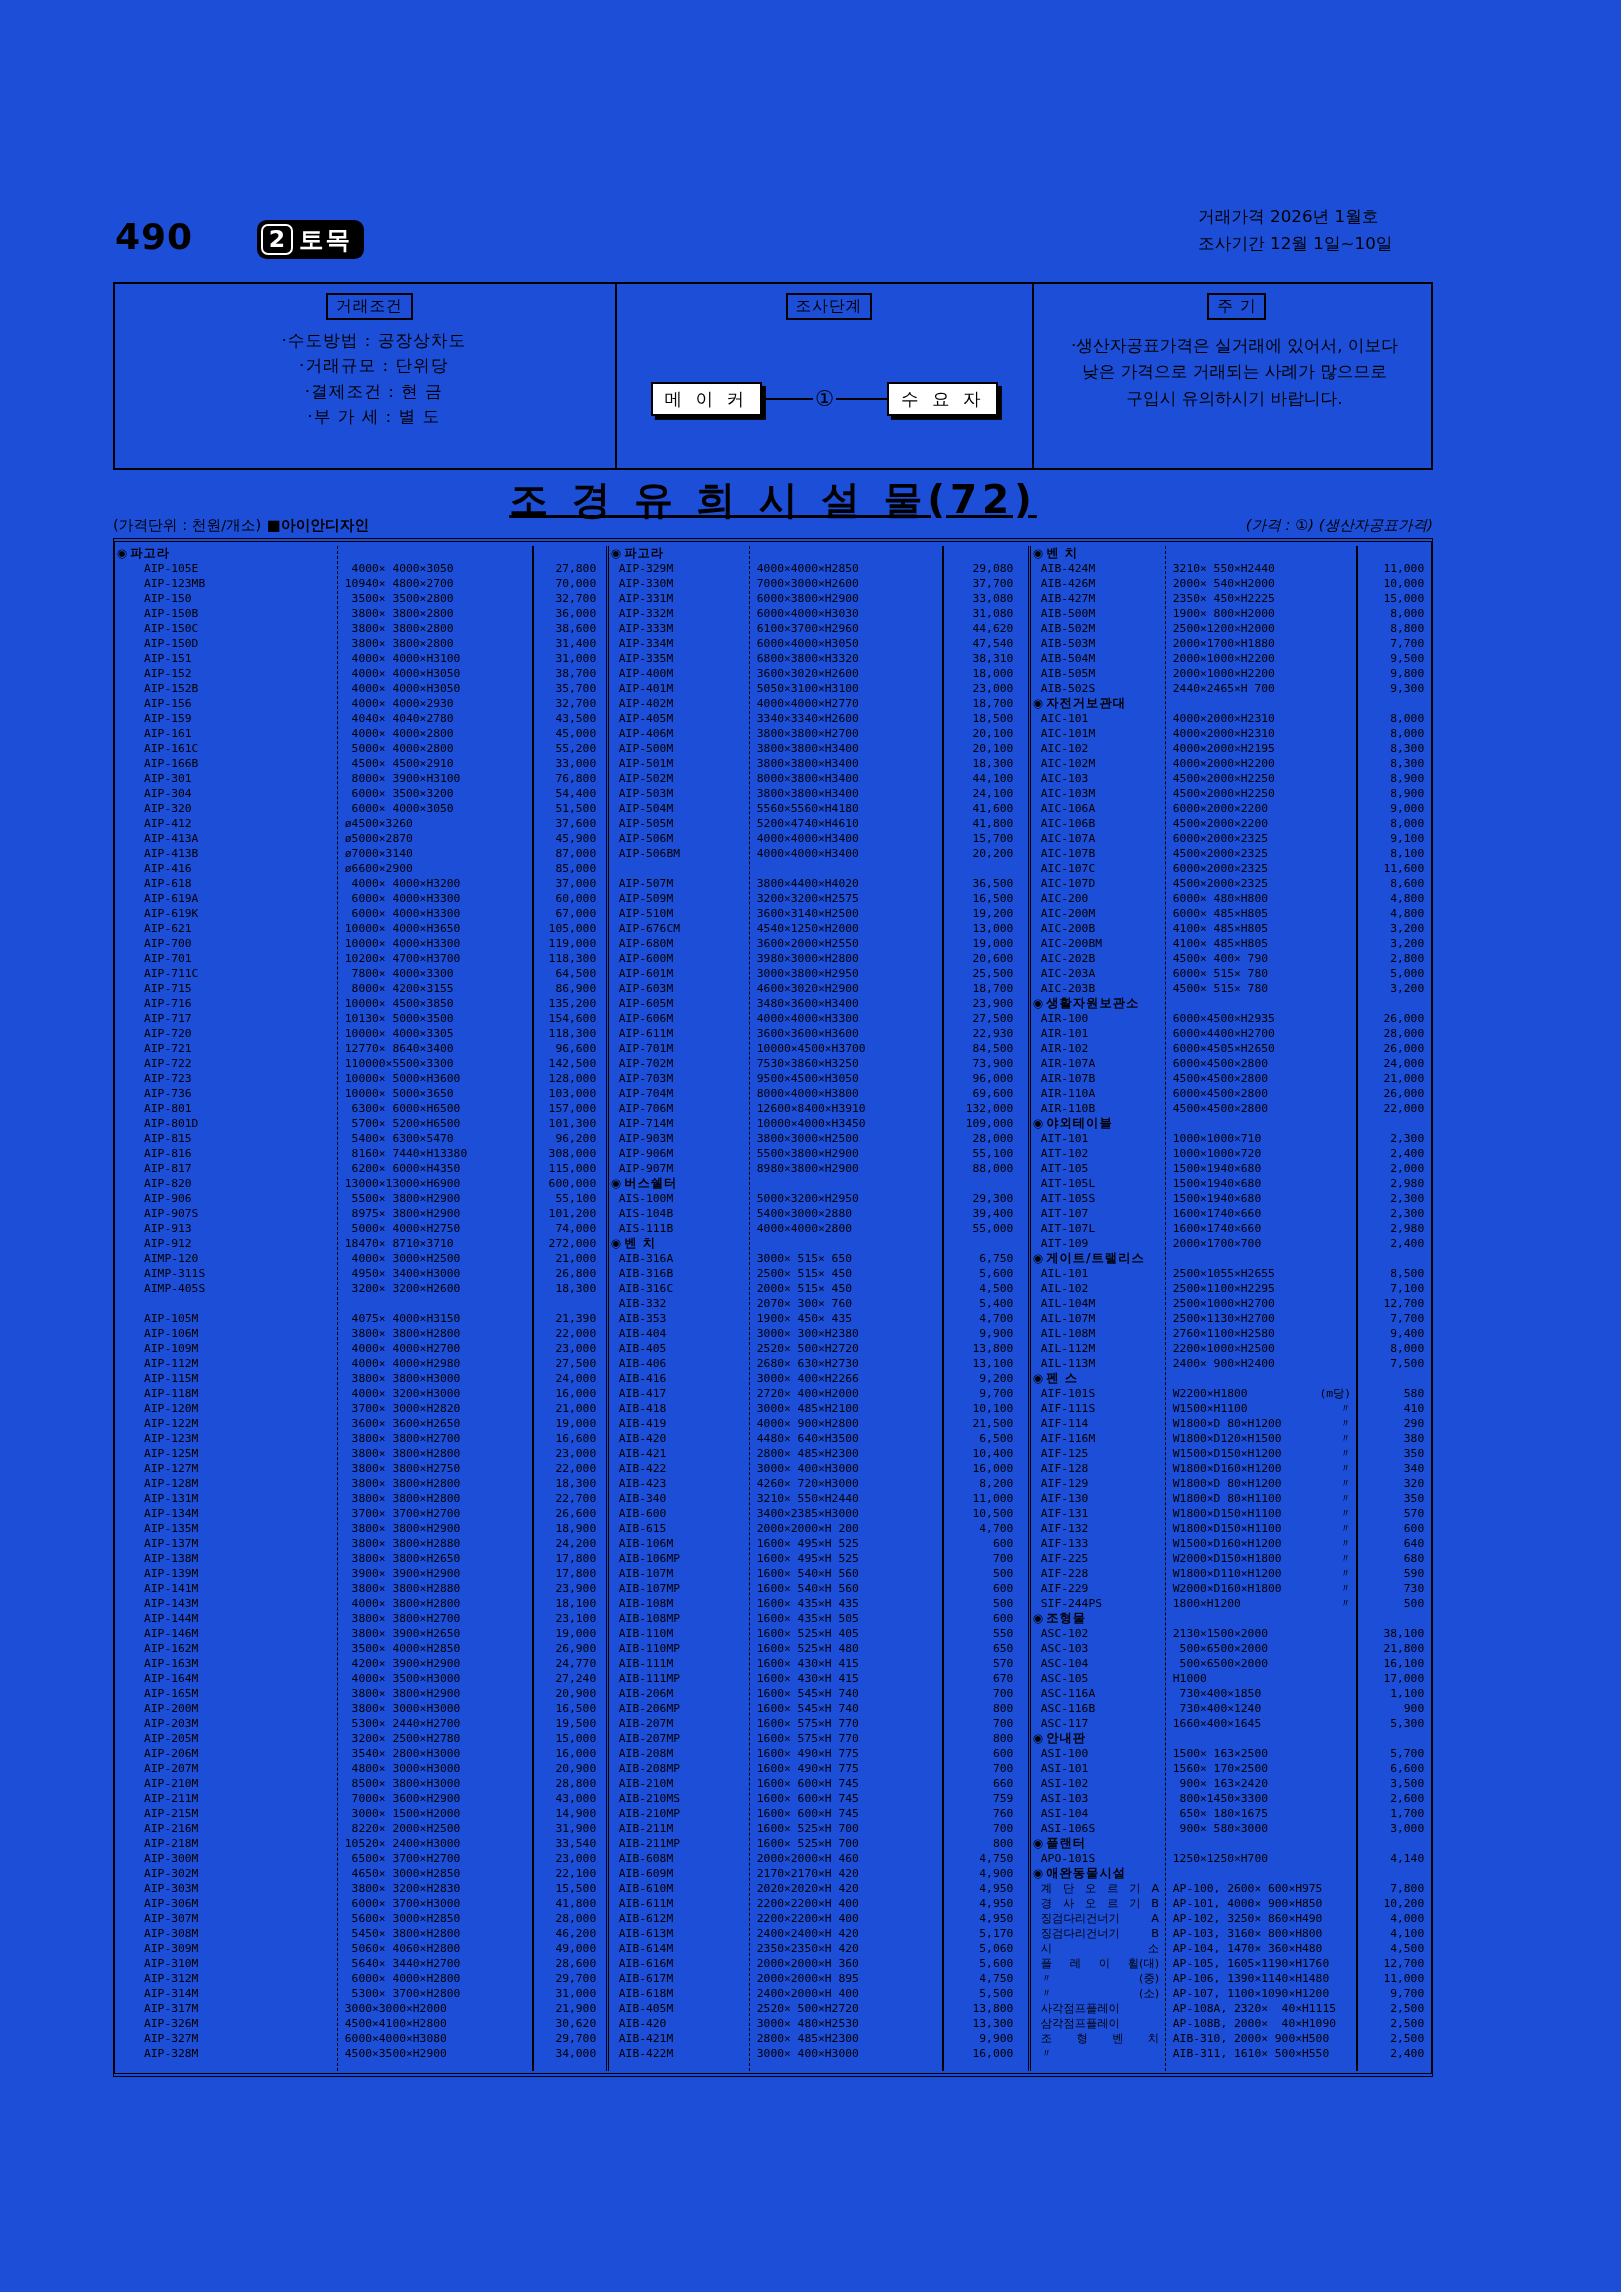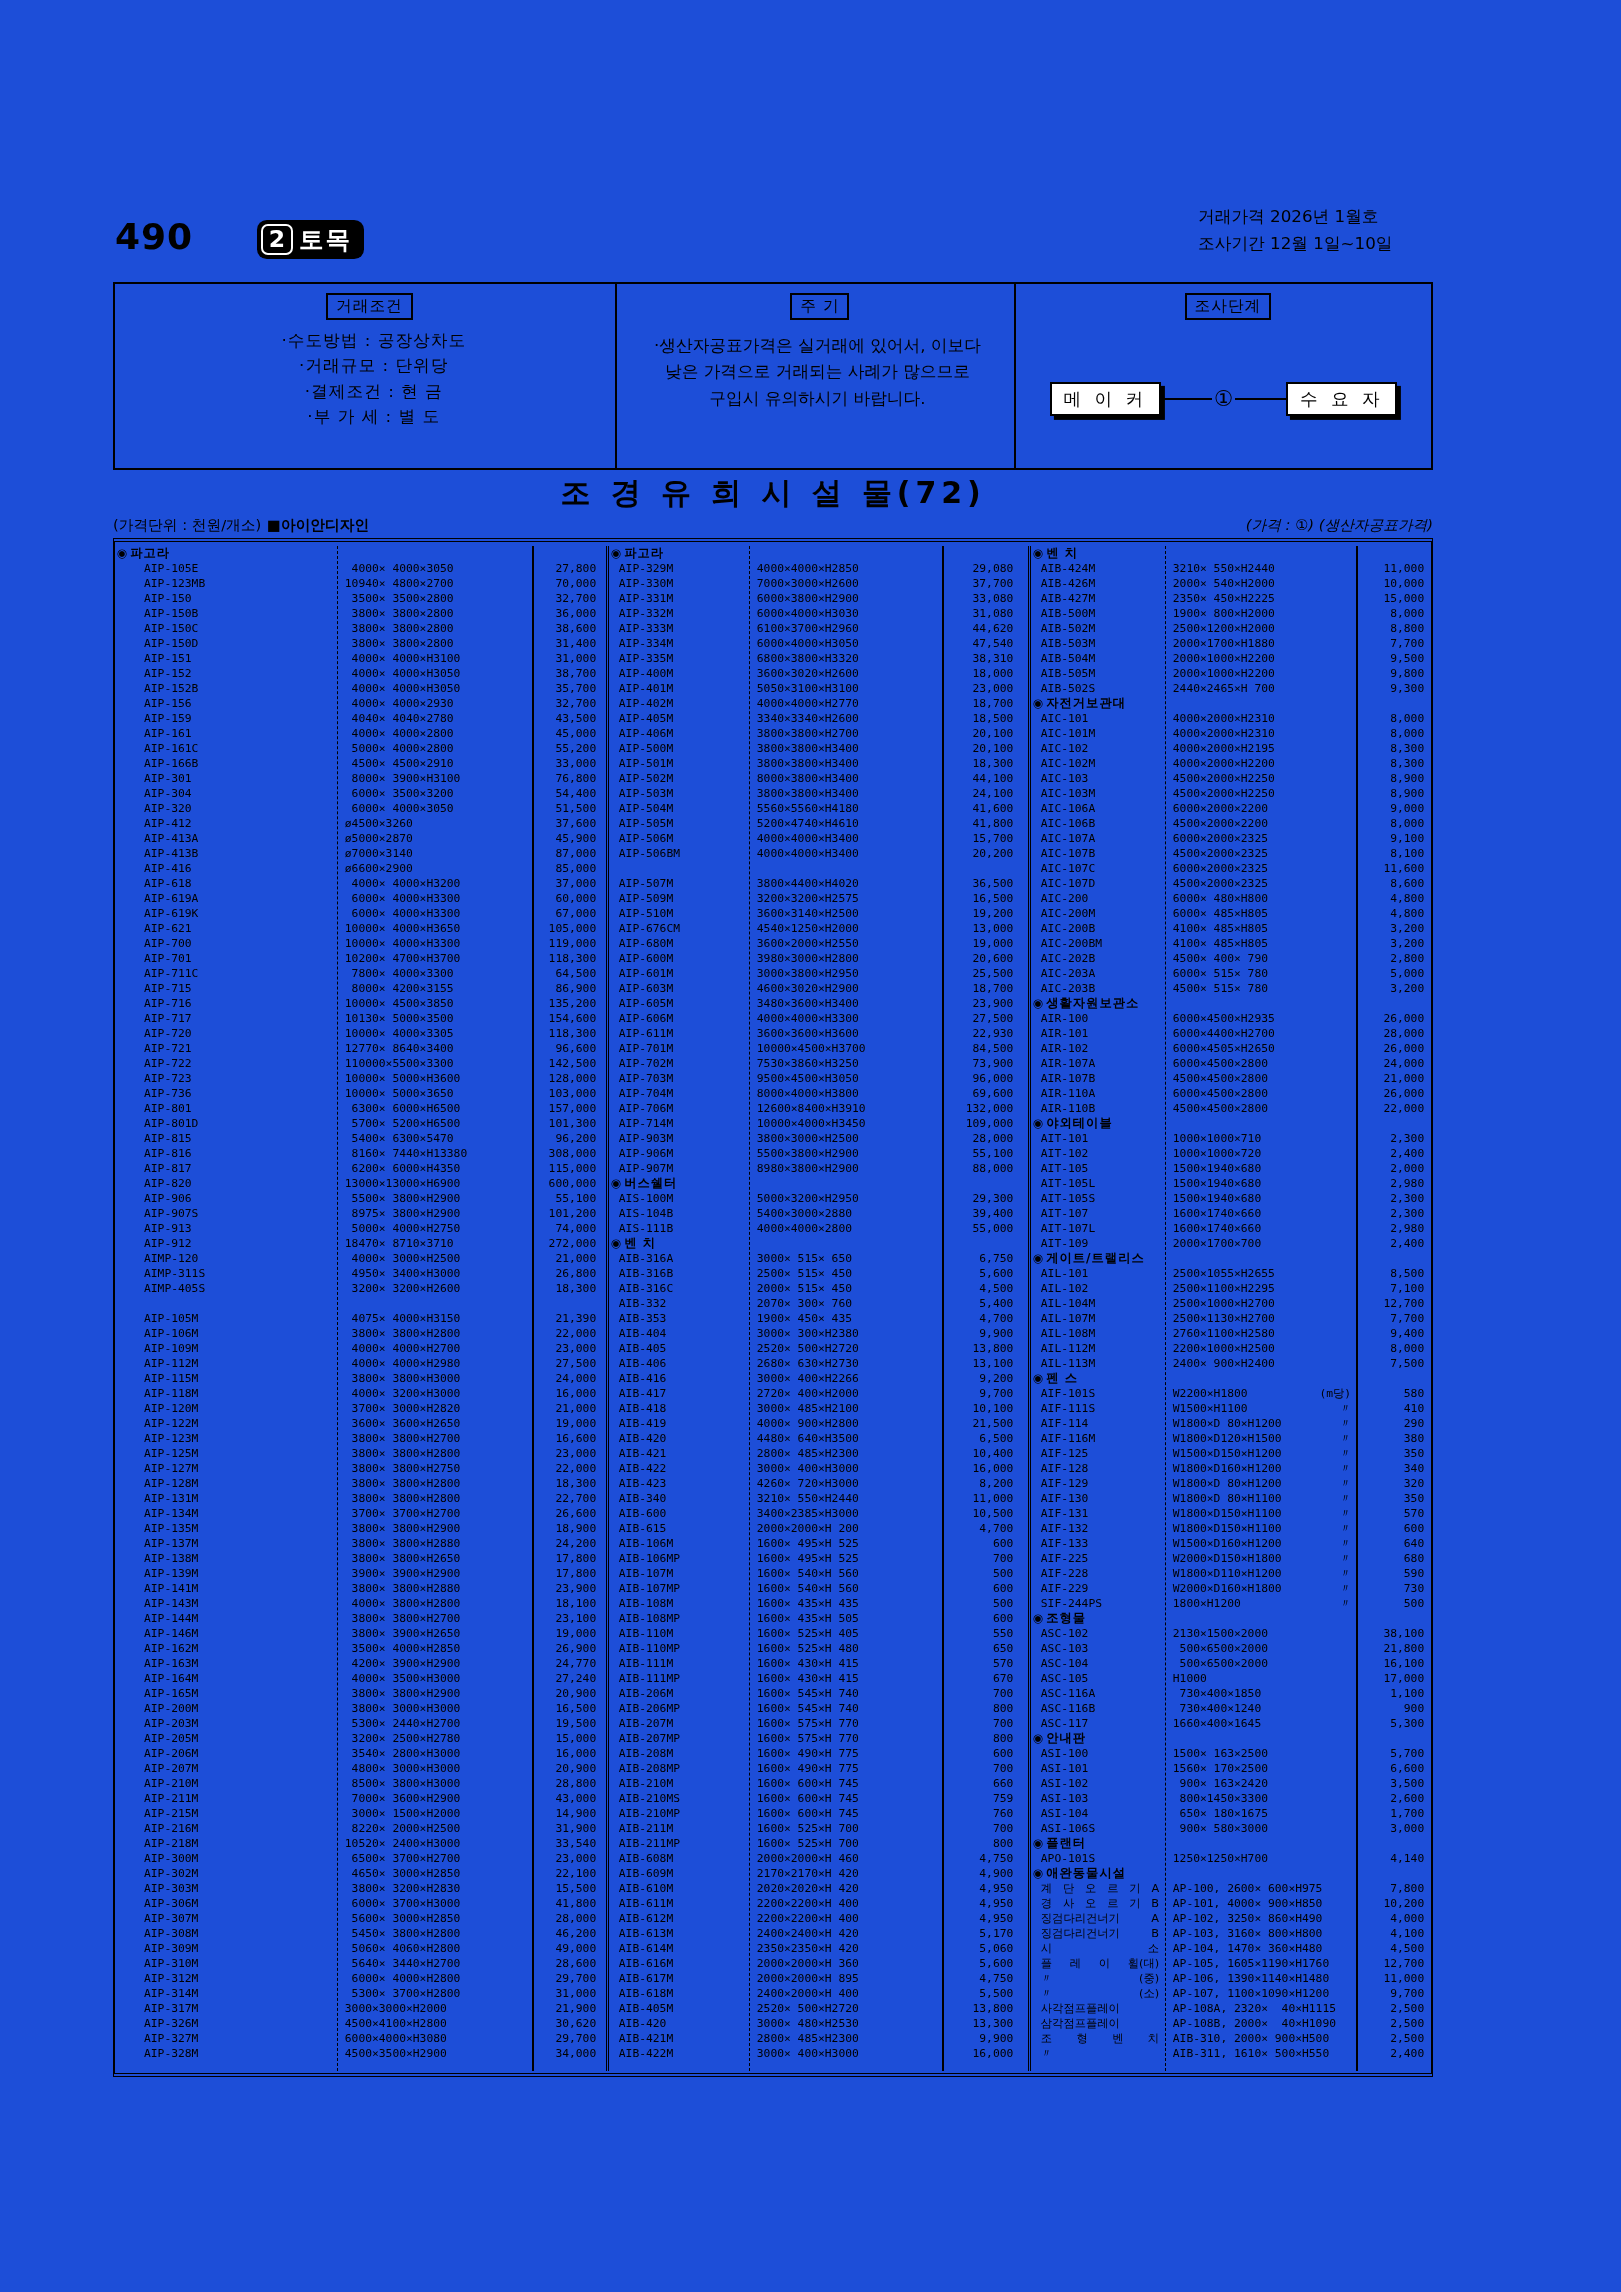--- a/index.html
+++ b/index.html
@@ -26,21 +26,21 @@
   .tag{display:inline-block;margin:8.8px 0 0 8.8px;border:2px solid #000;padding:1px 7.8px;font-size:15.7px;letter-spacing:1px;}
   .cond-lines{margin:7.8px 0 0 17.6px;font-size:16.7px;line-height:25.5px;letter-spacing:1px;}
   .note-lines{margin:11.8px 9.8px 0 13.7px;font-size:16.7px;line-height:26.5px;}
   .diagram{position:absolute;left:0;right:0;top:98px;display:flex;align-items:center;justify-content:center;}
   .dbox{border:2px solid #000;box-shadow:3.9px 3.9px 0 #000;padding:2.9px 11.8px;font-size:17.6px;letter-spacing:3.9px;background:#fff;}
   .dline{width:51px;height:2px;background:#000;}
   .dcirc{font-size:21.6px;line-height:21.6px;margin:0 2px;}
 
   
   .main-title{position:absolute;left:113px;top:473px;width:1320px;text-align:center;
-              font-size:30px;font-weight:bold;letter-spacing:4.9px;}
+              font-size:39px;font-weight:bold;letter-spacing:4.9px;text-decoration:underline;}
   .subrow{position:absolute;left:113px;top:516px;width:1320px;font-size:14.7px;}
   .subleft{float:left;}
   .subbrand{font-weight:bold;margin-left:5.9px;}
   .subright{float:right;font-style:italic;}
 
   
   .grid{position:absolute;left:113px;top:538px;width:1320px;height:1539px;box-sizing:border-box;
         border-left:2px solid #000;border-right:2px solid #000;
         border-top:4.9px double #000;border-bottom:4.9px double #000;}
   .tcol{position:absolute;top:3.9px;bottom:2px;box-sizing:border-box;overflow:hidden;}
@@ -94,36 +94,36 @@
   <div class="boxes">
     <div class="bx bx1">
       <span class="tag">거래조건</span>
       <div class="cond-lines">
         <div>·수도방법 : 공장상차도</div>
         <div>·거래규모 : 단위당</div>
         <div>·결제조건 : 현  금</div>
         <div>·부 가 세 : 별  도</div>
       </div>
     </div>
-    <div class="bx bx3">
-      <span class="tag">주    기</span>
-      <div class="note-lines">
-        <div>·생산자공표가격은 실거래에 있어서, 이보다</div>
-        <div>낮은 가격으로 거래되는 사례가 많으므로</div>
-        <div>구입시 유의하시기 바랍니다.</div>
-      </div>
-    </div>
     <div class="bx bx2">
       <span class="tag">조사단계</span>
       <div class="diagram">
         <span class="dbox">메 이 커</span>
         <span class="dline"></span>
         <span class="dcirc">①</span>
         <span class="dline"></span>
         <span class="dbox">수 요 자</span>
+      </div>
+    </div>
+    <div class="bx bx3">
+      <span class="tag">주    기</span>
+      <div class="note-lines">
+        <div>·생산자공표가격은 실거래에 있어서, 이보다</div>
+        <div>낮은 가격으로 거래되는 사례가 많으므로</div>
+        <div>구입시 유의하시기 바랍니다.</div>
       </div>
     </div>
   </div>
 
   <div class="main-title">조 경 유 희 시 설 물(72)</div>
   <div class="subrow">
     <span class="subleft">
       <span>(가격단위 : 천원/개소)</span><span class="subbrand">■아이안디자인</span>
     </span>
     <span class="subright">(가격 : ①) (생산자공표가격)</span>

